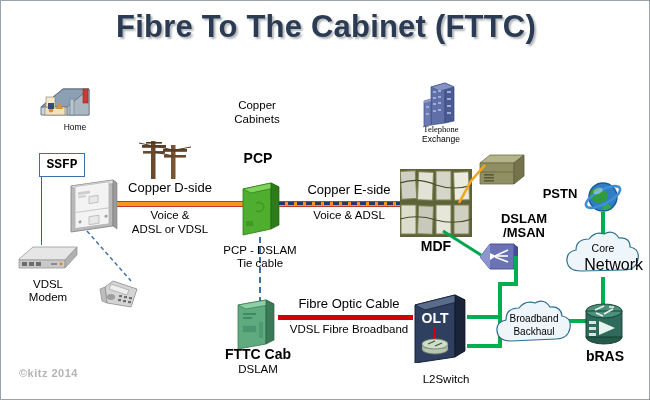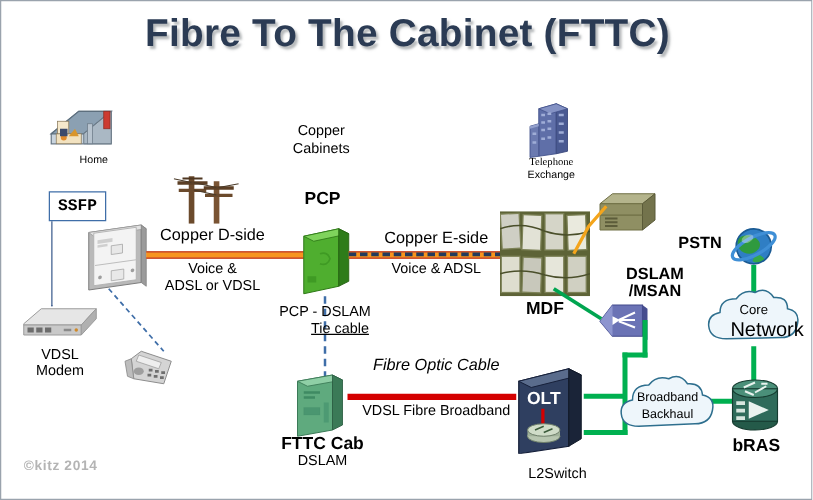--- a/index.html
+++ b/index.html
@@ -153,37 +153,37 @@
     </svg>
   </div>
 
   <div class="abs lbl" style="left:288px;top:182px;width:120px;font-size:13px;">Copper E-side</div>
   <div class="abs orange-line" style="left:278px;top:200px;width:130px;"></div>
   <div class="abs dash-blue" style="left:278px;top:201px;width:132px;"></div>
   <div class="abs lbl" style="left:288px;top:208px;width:120px;">Voice &amp; ADSL</div>
 
   <div class="abs dash-v" style="left:258px;top:236px;height:66px;"></div>
   <div class="abs lbl" style="left:207px;top:243px;width:104px;">PCP - DSLAM</div>
-  <div class="abs lbl" style="left:226px;top:256px;width:90px;text-decoration:underline;">Tie cable</div>
+  <div class="abs lbl" style="left:214px;top:256px;width:90px;">Tie cable</div>
 
   <div class="abs" style="left:235px;top:295px;width:44px;height:56px;">
     <svg width="44" height="56" viewBox="0 0 44 56">
       <polygon points="2,9 30,4 30,48 2,53" fill="#5faa7e" stroke="#3b7a57" stroke-width=".8"></polygon>
       <polygon points="2,9 30,4 38,8 10,13" fill="#8fcfa6" stroke="#3b7a57" stroke-width=".7"></polygon>
       <polygon points="30,4 38,8 38,44 30,48" fill="#3b7a57" stroke="#2d5f43" stroke-width=".7"></polygon>
       <rect x="7" y="17" width="13" height="2" fill="#3f8a63"></rect>
       <rect x="7" y="21" width="9" height="2" fill="#3f8a63"></rect>
       <rect x="7" y="30" width="13" height="6" fill="#4a9670" stroke="#33705020" stroke-width=".5"></rect>
       <rect x="23" y="26" width="4" height="16" fill="#4d9a73"></rect>
     </svg>
   </div>
   <div class="abs lbl-big" style="left:212px;top:346px;width:90px;">FTTC Cab</div>
   <div class="abs lbl" style="left:212px;top:362px;width:90px;">DSLAM</div>
 
-  <div class="abs lbl" style="left:286px;top:284px;width:124px;font-size:13px;font-style:italic;">Fibre Optic Cable</div>
+  <div class="abs lbl" style="left:286px;top:296px;width:124px;font-size:13px;">Fibre Optic Cable</div>
   <div class="abs red-line" style="left:277px;top:314px;width:135px;"></div>
   <div class="abs lbl" style="left:282px;top:322px;width:132px;">VDSL Fibre Broadband</div>
 
   <div class="abs" style="left:420px;top:78px;width:40px;height:48px;">
     <svg width="40" height="48" viewBox="0 0 40 48">
       <polygon points="10,8 24,4 24,44 10,46" fill="#5f6fa8" stroke="#41508a" stroke-width=".7"></polygon>
       <polygon points="24,4 33,8 33,42 24,44" fill="#4a5a92" stroke="#39477c" stroke-width=".7"></polygon>
       <polygon points="10,8 24,4 33,8 19,12" fill="#8492c4" stroke="#41508a" stroke-width=".6"></polygon>
       <polygon points="3,22 10,20 10,46 3,47" fill="#6b7ab0" stroke="#41508a" stroke-width=".7"></polygon>
       <polygon points="3,22 10,20 10,22 3,24" fill="#93a0cd"></polygon>

